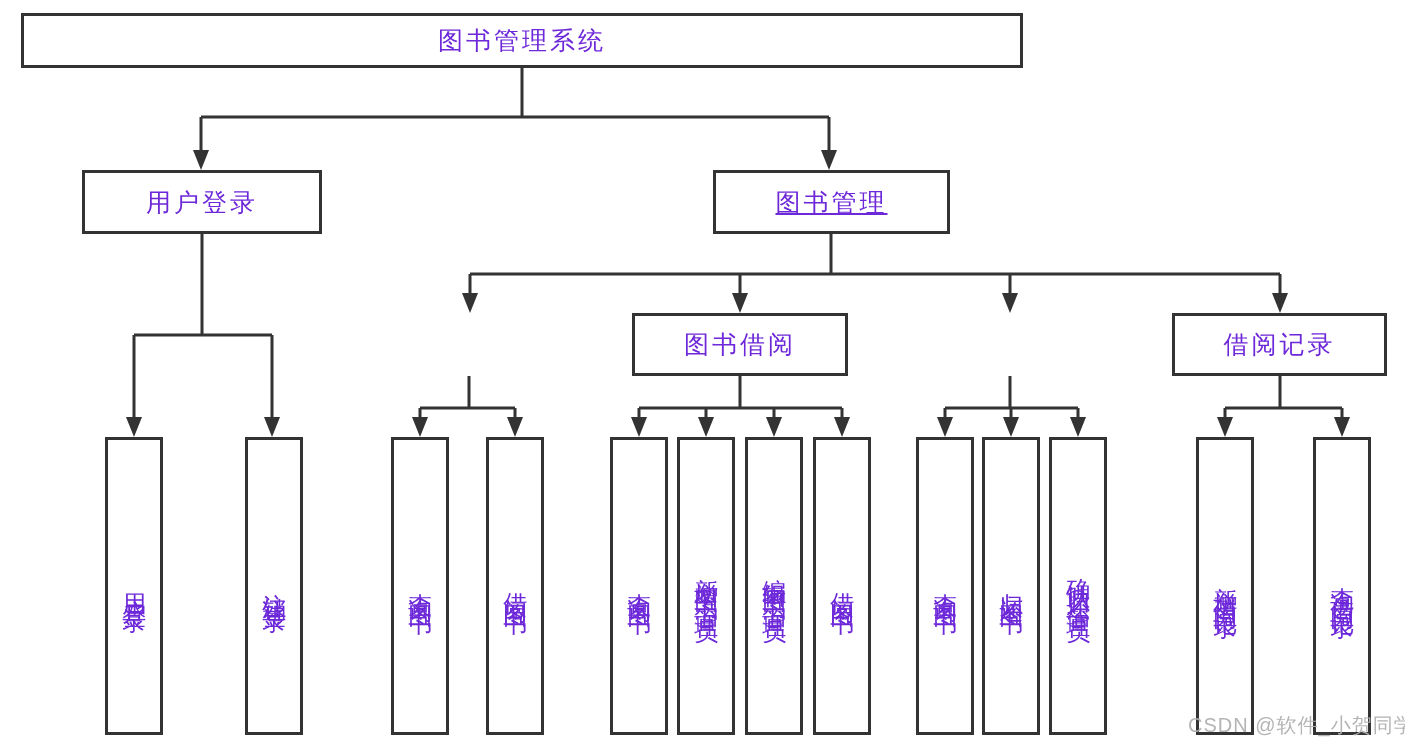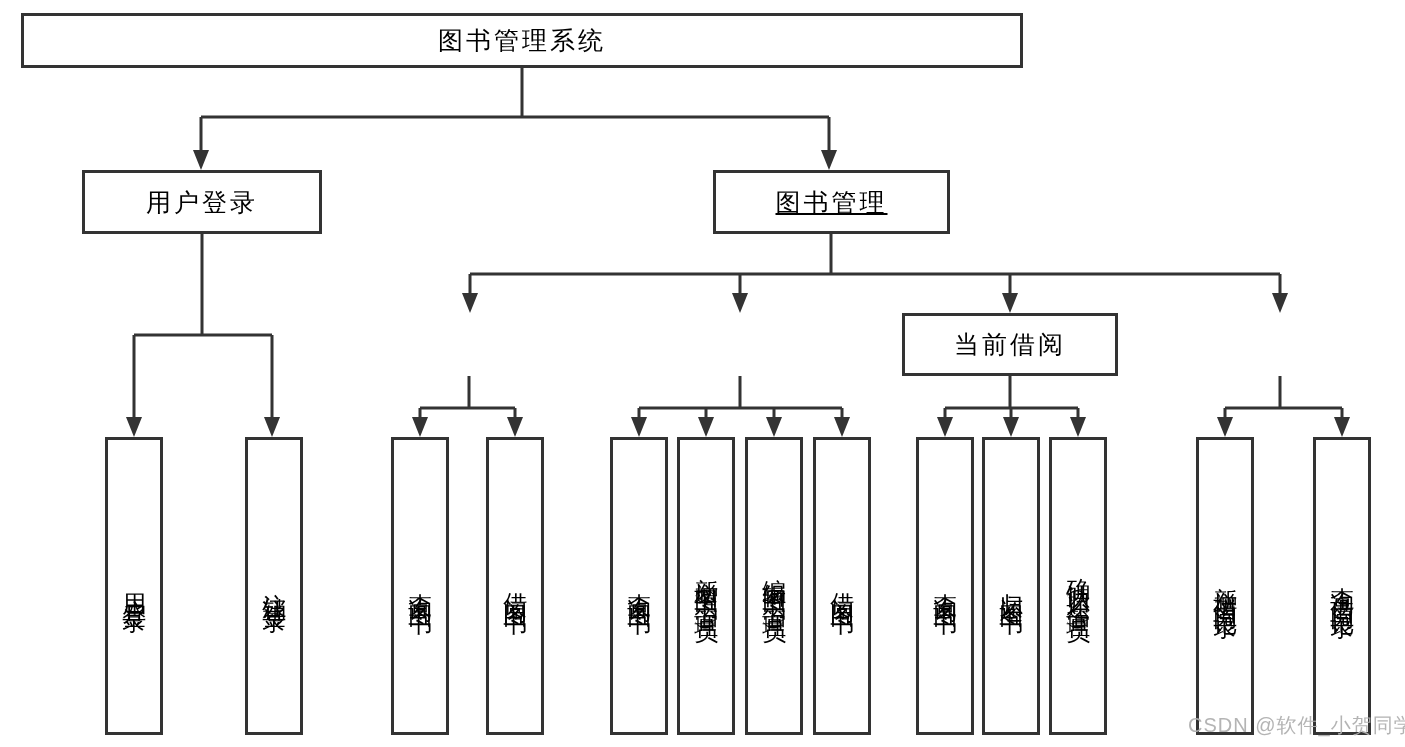--- a/index.html
+++ b/index.html
@@ -22,21 +22,21 @@
     z-index: 1;
   }
   .node {
     position: absolute;
     box-sizing: border-box;
     background: #ffffff;
     border: 3px solid #333333;
     display: flex;
     align-items: center;
     justify-content: center;
-    color: #000000;
+    color: #6d28d9;
     z-index: 2;
   }
   .hlabel {
     font-size: 25px;
     letter-spacing: 3px;
     white-space: nowrap;
   }
   .vlabel {
     writing-mode: vertical-rl;
     text-orientation: mixed;
@@ -132,22 +132,25 @@
     <span class="hlabel">图书管理系统</span>
   </div>
 
   <div class="node n-user-login">
     <span class="hlabel">用户登录</span>
   </div>
   <div class="node n-book-mgmt">
     <span class="hlabel">图书管理</span>
   </div>
 
-  <div class="node n-current">
-    <span class="hlabel">当前借阅</span>
+  <div class="node n-borrow">
+    <span class="hlabel">图书借阅</span>
+  </div>
+  <div class="node n-record">
+    <span class="hlabel">借阅记录</span>
   </div>
 
   <div class="node leaf l-1">
     <span class="vlabel">用户登录</span>
   </div>
   <div class="node leaf l-2">
     <span class="vlabel">注销登录</span>
   </div>
 
   <div class="node leaf l-3">

